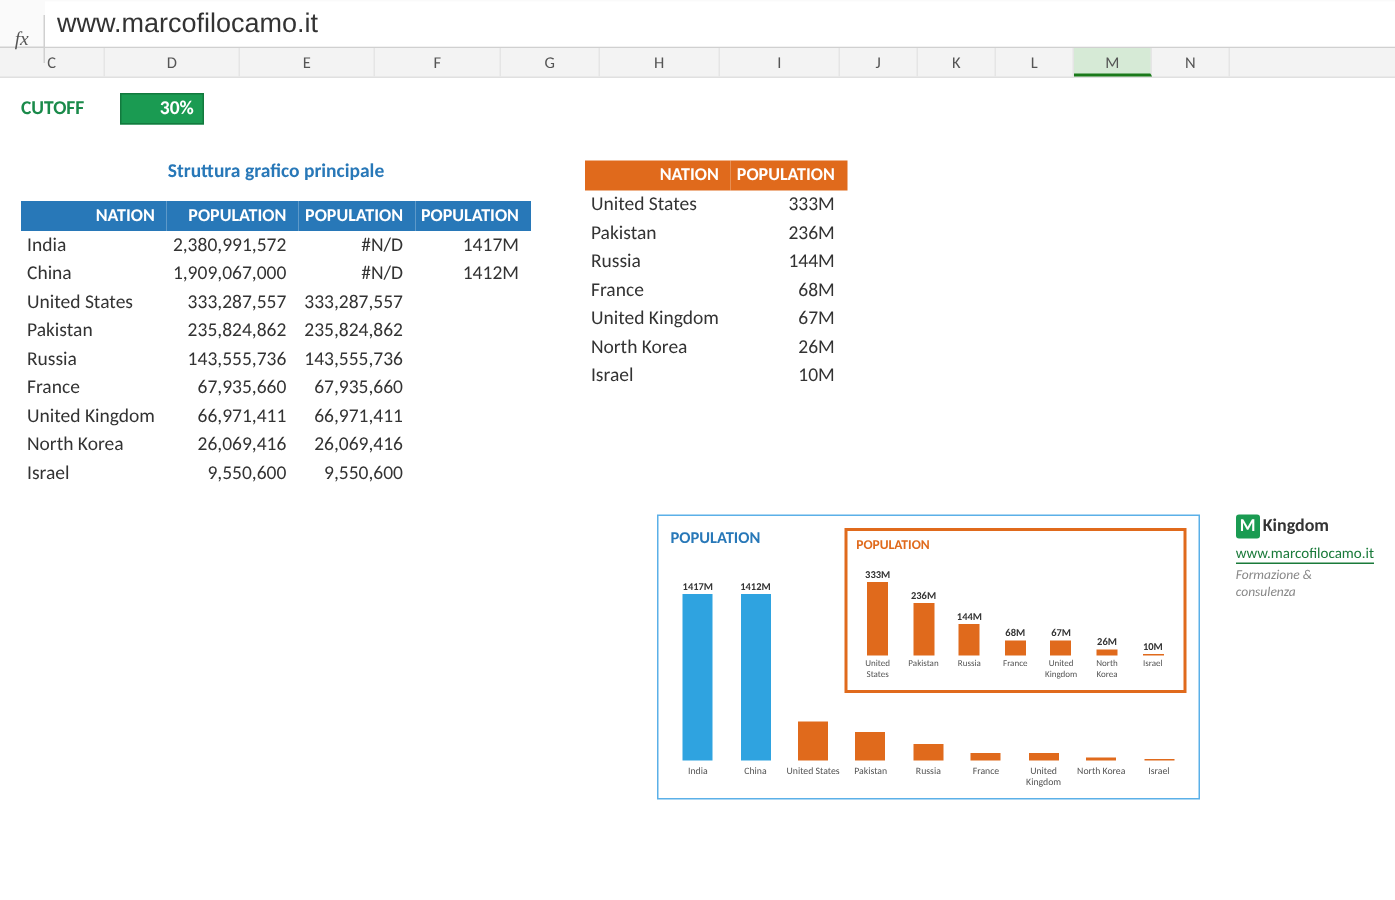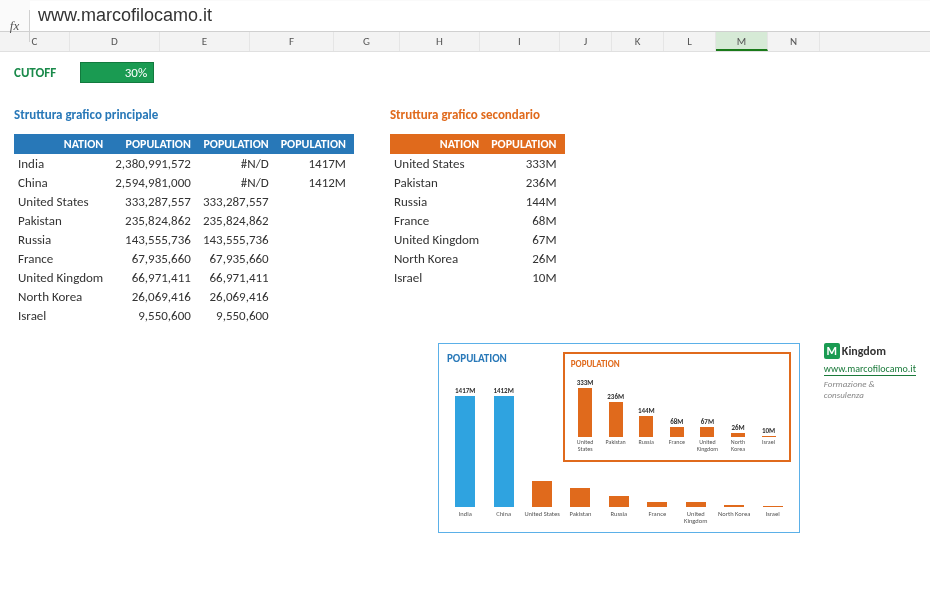--- a/index.html
+++ b/index.html
@@ -56,30 +56,30 @@
     border-right: 1px solid #e5e5e5;
   }
   .col-h.selected { background: #d6ead6; border-bottom: 2px solid #1a7a1a; }
   .sheet { position: relative; padding: 10px 14px; }
 
   .cutoff-row { display: flex; align-items: center; gap: 24px; margin-bottom: 24px; }
   .cutoff-label { font-weight: bold; color: #1a8a4a; font-size: 13px; }
   .cutoff-cell {
     background: #1a9b52;
     color: #fff;
-    font-weight: normal;
-    width: 74px;
+    font-weight: bold;
+    width: 56px;
     text-align: right;
     padding: 2px 6px;
     border: 1px solid #127a3e;
   }
 
   .tables { display: flex; gap: 36px; align-items: flex-start; }
   .tbl-section { }
-  .tbl-title { font-weight: bold; margin-bottom: 12px; font-size: 13px; }
+  .tbl-title { text-align: center; font-weight: bold; margin-bottom: 12px; font-size: 13px; }
   .title-blue { color: #2878b8; }
   .title-orange { color: #e06a1c; }
   table { border-collapse: collapse; font-size: 13px; }
   th {
     color: #fff;
     font-weight: bold;
     text-align: right;
     padding: 3px 8px 3px 4px;
     text-transform: uppercase;
     font-size: 12px;
@@ -194,21 +194,21 @@
           </thead>
         <tbody id="main-body">
             <tr>
               <td>India</td>
               <td class="num">2,380,991,572</td>
               <td class="num">#N/D</td>
               <td class="num">1417M</td>
             </tr>
             <tr>
               <td>China</td>
-              <td class="num">2,594,981,000</td>
+              <td class="num">1,909,067,000</td>
               <td class="num">#N/D</td>
               <td class="num">1412M</td>
             </tr>
             <tr>
               <td>United States</td>
               <td class="num">333,287,557</td>
               <td class="num">333,287,557</td>
               <td class="num"></td>
             </tr>
             <tr>
@@ -244,21 +244,20 @@
             <tr>
               <td>Israel</td>
               <td class="num">9,550,600</td>
               <td class="num">9,550,600</td>
               <td class="num"></td>
             </tr>
           </tbody>
       </table>
     </div>
     <div class="tbl-section">
-      <div class="tbl-title title-orange">Struttura grafico secondario</div>
       <table>
         <thead>
             <tr class="hdr-orange" id="sec-head">
               <th>NATION</th>
               <th>POPULATION</th>
             </tr>
           </thead>
         <tbody id="sec-body">
             <tr>
               <td>United States</td>

